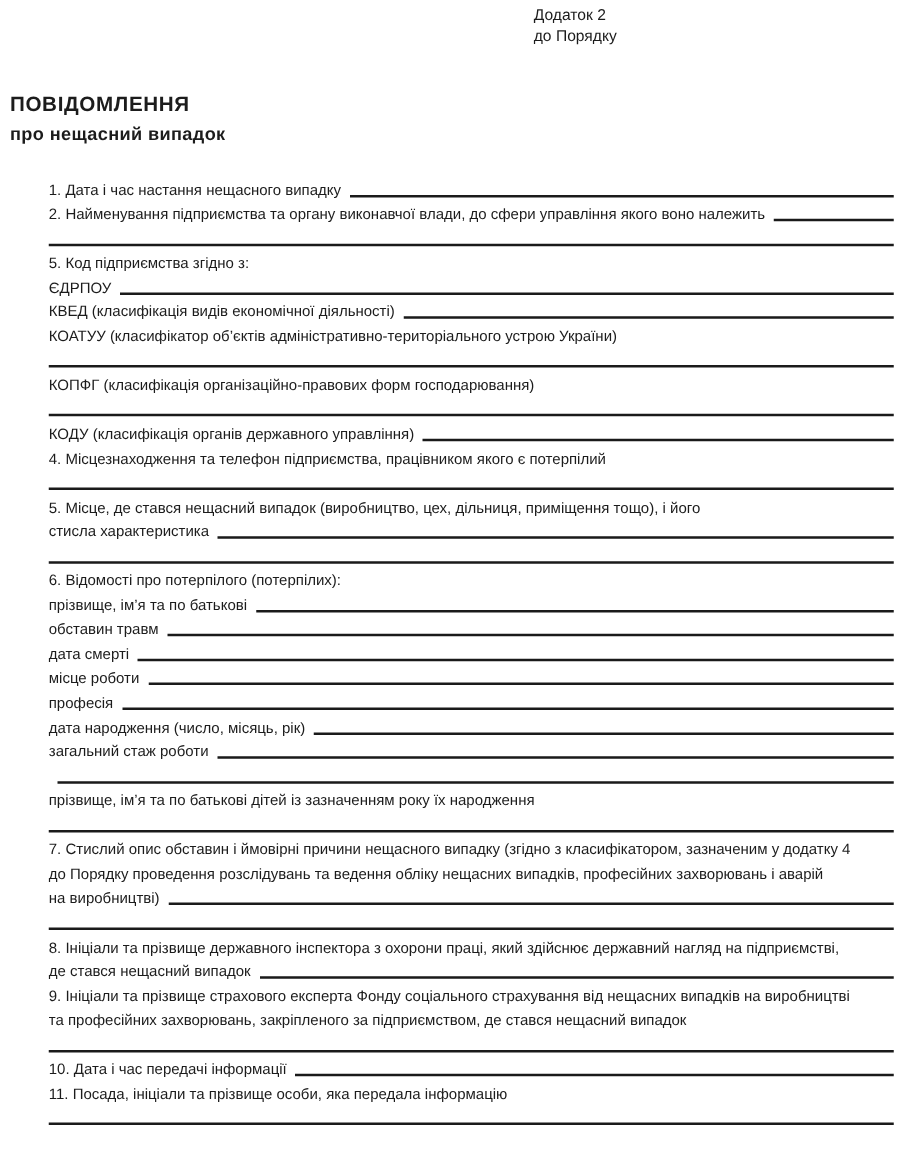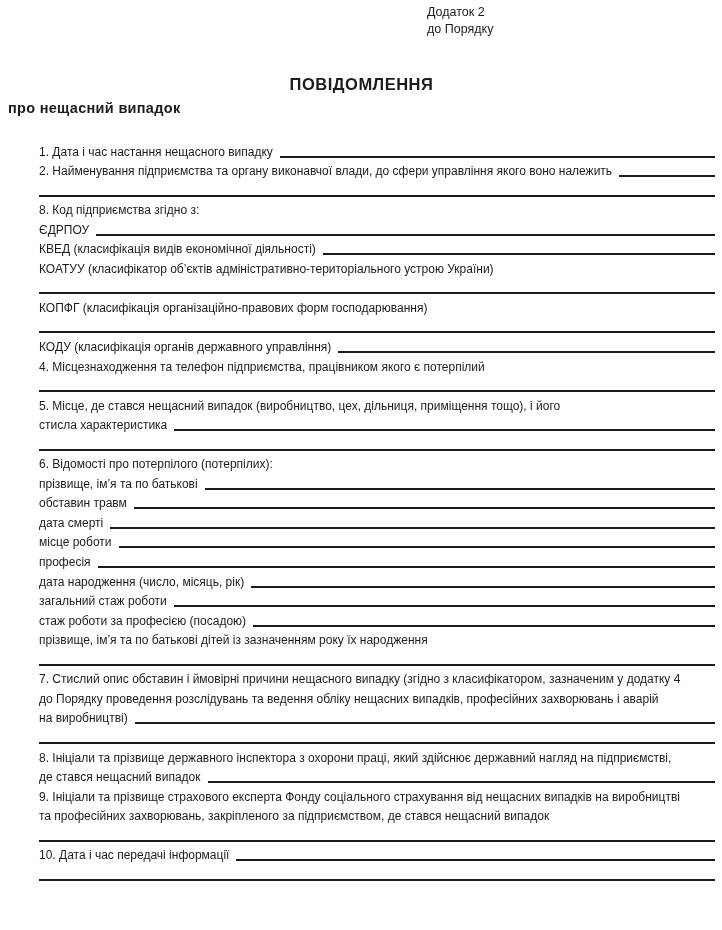--- a/index.html
+++ b/index.html
@@ -16,21 +16,21 @@
     overflow: hidden;
     border-radius: 11px;
   }
   .annex {
     margin-left: 419px;
     font-size: 12.5px;
     line-height: 17px;
   }
   .title {
     margin-top: 37px;
-    text-align: center;
+    text-align: left;
     font-weight: bold;
     font-size: 16.5px;
     letter-spacing: 0.5px;
     line-height: 19px;
   }
   .subtitle {
     margin-top: 6px;
     text-align: left;
     font-weight: bold;
     font-size: 14.5px;
@@ -77,21 +77,21 @@
         <span class="fill"></span>
       </div>
     <div class="row">
         <span class="lbl">2. Найменування підприємства та органу виконавчої влади, до сфери управління якого воно належить</span>
         <span class="fill"></span>
       </div>
     <div class="row rule">
         <span class="fill"></span>
       </div>
     <div class="row">
-        <span class="lbl">8. Код підприємства згідно з:</span>
+        <span class="lbl">5. Код підприємства згідно з:</span>
       </div>
     <div class="row">
         <span class="lbl">ЄДРПОУ</span>
         <span class="fill"></span>
       </div>
     <div class="row">
         <span class="lbl">КВЕД (класифікація видів економічної діяльності)</span>
         <span class="fill"></span>
       </div>
     <div class="row">
@@ -151,21 +151,20 @@
       </div>
     <div class="row">
         <span class="lbl">дата народження (число, місяць, рік)</span>
         <span class="fill"></span>
       </div>
     <div class="row">
         <span class="lbl">загальний стаж роботи</span>
         <span class="fill"></span>
       </div>
     <div class="row">
-        <span class="lbl">стаж роботи за професією (посадою)</span>
         <span class="fill"></span>
       </div>
     <div class="row">
         <span class="lbl">прізвище, ім’я та по батькові дітей із зазначенням року їх народження</span>
       </div>
     <div class="row rule">
         <span class="fill"></span>
       </div>
     <div class="row">
         <span class="lbl">7. Стислий опис обставин і ймовірні причини нещасного випадку (згідно з класифікатором, зазначеним у додатку 4</span>
@@ -192,18 +191,21 @@
       </div>
     <div class="row">
         <span class="lbl">та професійних захворювань, закріпленого за підприємством, де стався нещасний випадок</span>
       </div>
     <div class="row rule">
         <span class="fill"></span>
       </div>
     <div class="row">
         <span class="lbl">10. Дата і час передачі інформації</span>
         <span class="fill"></span>
+      </div>
+    <div class="row">
+        <span class="lbl">11. Посада, ініціали та прізвище особи, яка передала інформацію</span>
       </div>
     <div class="row rule">
         <span class="fill"></span>
       </div>
   </div>
 </div>
 
 </body></html>

